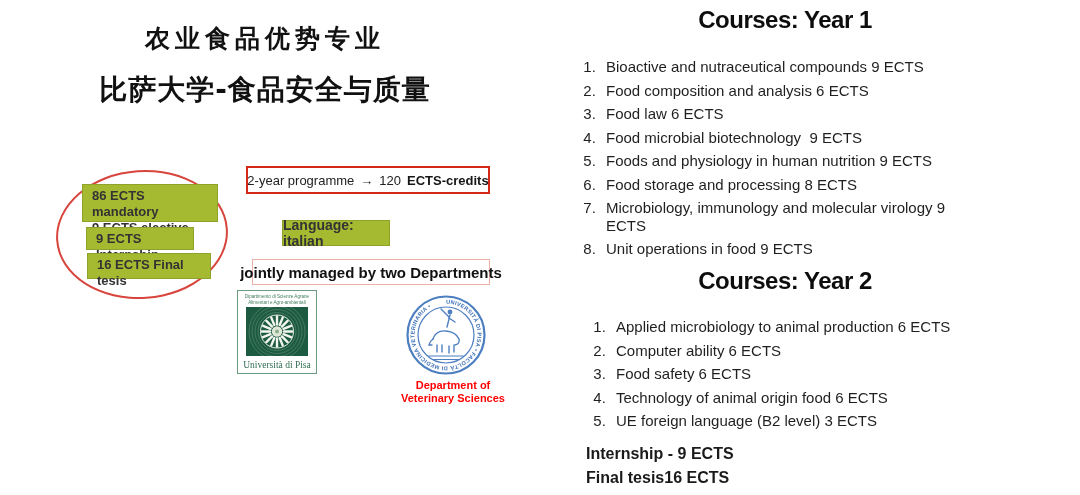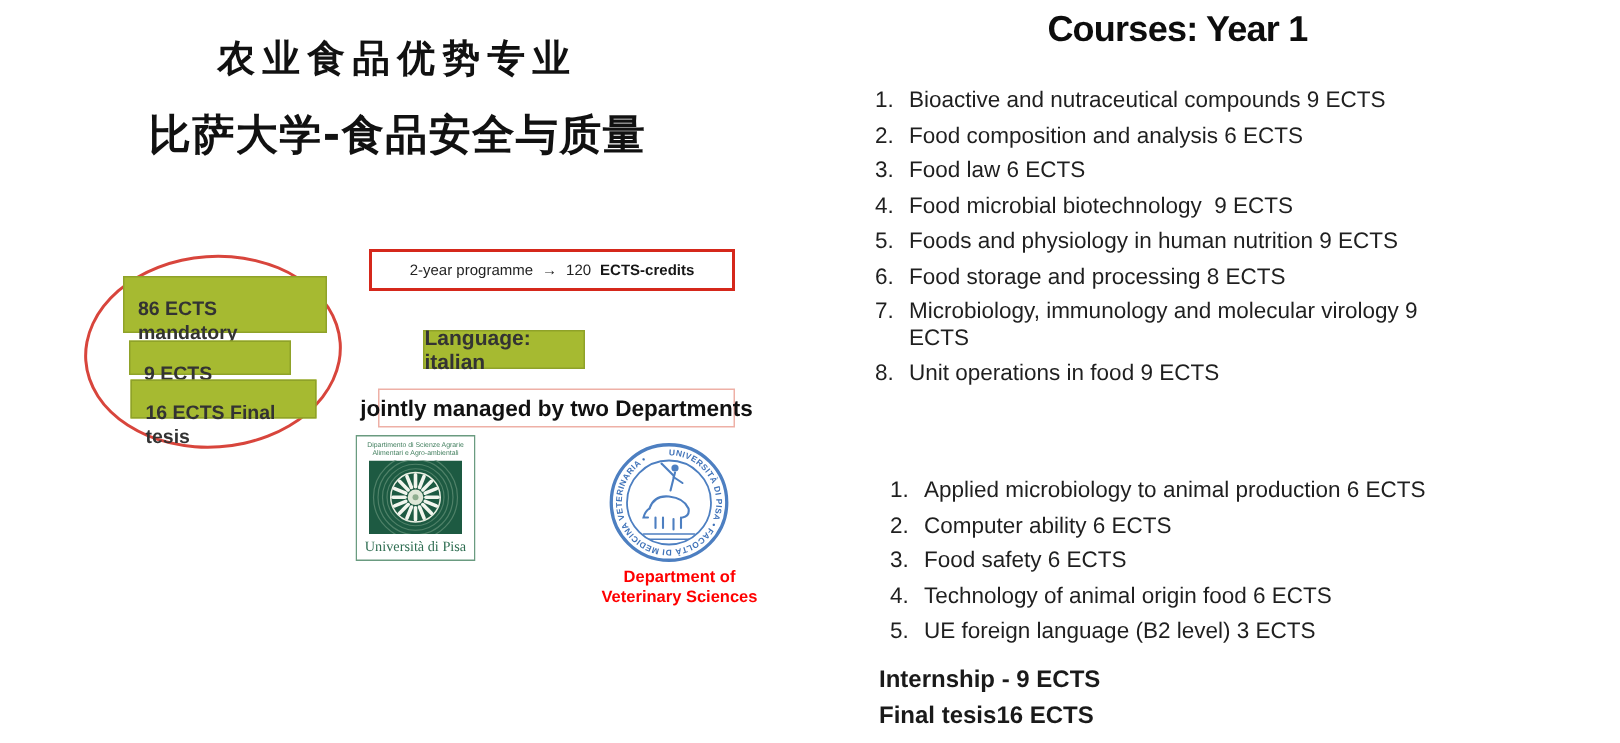--- a/index.html
+++ b/index.html
@@ -19,28 +19,28 @@
 
   
   .cn-title{position:absolute;left:35px;top:22px;width:460px;text-align:center;color:#111}
   .cn-line1{font-size:25px;font-weight:600;letter-spacing:5px;font-family:"DejaVu Sans",sans-serif}
   .cn-line2{font-size:28px;font-weight:700;margin-top:16px;letter-spacing:1px;font-family:"DejaVu Sans",sans-serif}
 
   .red-ellipse{position:absolute;left:56px;top:170px;width:172px;height:129px;
     border:2px solid var(--ellipse-red);border-radius:50%;transform:rotate(-4deg)}
 
   .green-box{position:absolute;background:var(--accent-green);border:1px solid var(--accent-green-border);
-    color:#333;font-weight:bold;font-size:13px;line-height:16px;padding:13px 4px 3px 9px}
+    color:#333;font-weight:bold;font-size:13px;line-height:16px;padding:3px 4px 3px 9px}
   .gb1{left:82px;top:184px;width:136px;height:38px}
   .gb2{left:86px;top:227px;width:108px;height:23px}
   .gb3{left:87px;top:253px;width:124px;height:26px}
 
   .duration-box{position:absolute;left:246px;top:166px;width:244px;height:28px;
     border:2px solid var(--accent-red);background:#fff;display:flex;align-items:center;
-    justify-content:center;gap:6px;font-size:10px;color:#222;white-space:nowrap}
+    justify-content:center;gap:6px;font-size:13px;color:#222;white-space:nowrap}
   .duration-box .bold{font-weight:bold;color:#161616}
 
   .language-box{position:absolute;left:282px;top:220px;width:108px;height:26px;
     background:var(--accent-green);border:1px solid var(--accent-green-border);
     display:flex;align-items:center;justify-content:center;font-weight:bold;font-size:14px;color:#333}
 
   .jointly-box{position:absolute;left:252px;top:259px;width:238px;height:26px;
     border:1.5px solid var(--soft-red);background:#fff;display:flex;align-items:center;
     justify-content:center;font-weight:bold;font-size:15px;color:#111;white-space:nowrap}
 
@@ -169,20 +169,21 @@
       <li>Food composition and analysis 6 ECTS</li>
       <li>Food law 6 ECTS</li>
       <li>Food microbial biotechnology  9 ECTS</li>
       <li>Foods and physiology in human nutrition 9 ECTS</li>
       <li>Food storage and processing 8 ECTS</li>
       <li>Microbiology, immunology and molecular virology 9
 ECTS</li>
       <li>Unit operations in food 9 ECTS</li>
     </ol>
 
+  <div class="course-heading h-y2">Courses: Year 2</div>
   <ol class="course-list list-y2">
       <li>Applied microbiology to animal production 6 ECTS</li>
       <li>Computer ability 6 ECTS</li>
       <li>Food safety 6 ECTS</li>
       <li>Technology of animal origin food 6 ECTS</li>
       <li>UE foreign language (B2 level) 3 ECTS</li>
     </ol>
 
   <div class="bold-line bl-intern">Internship - 9 ECTS</div>
   <div class="bold-line bl-final">Final tesis16 ECTS</div>

